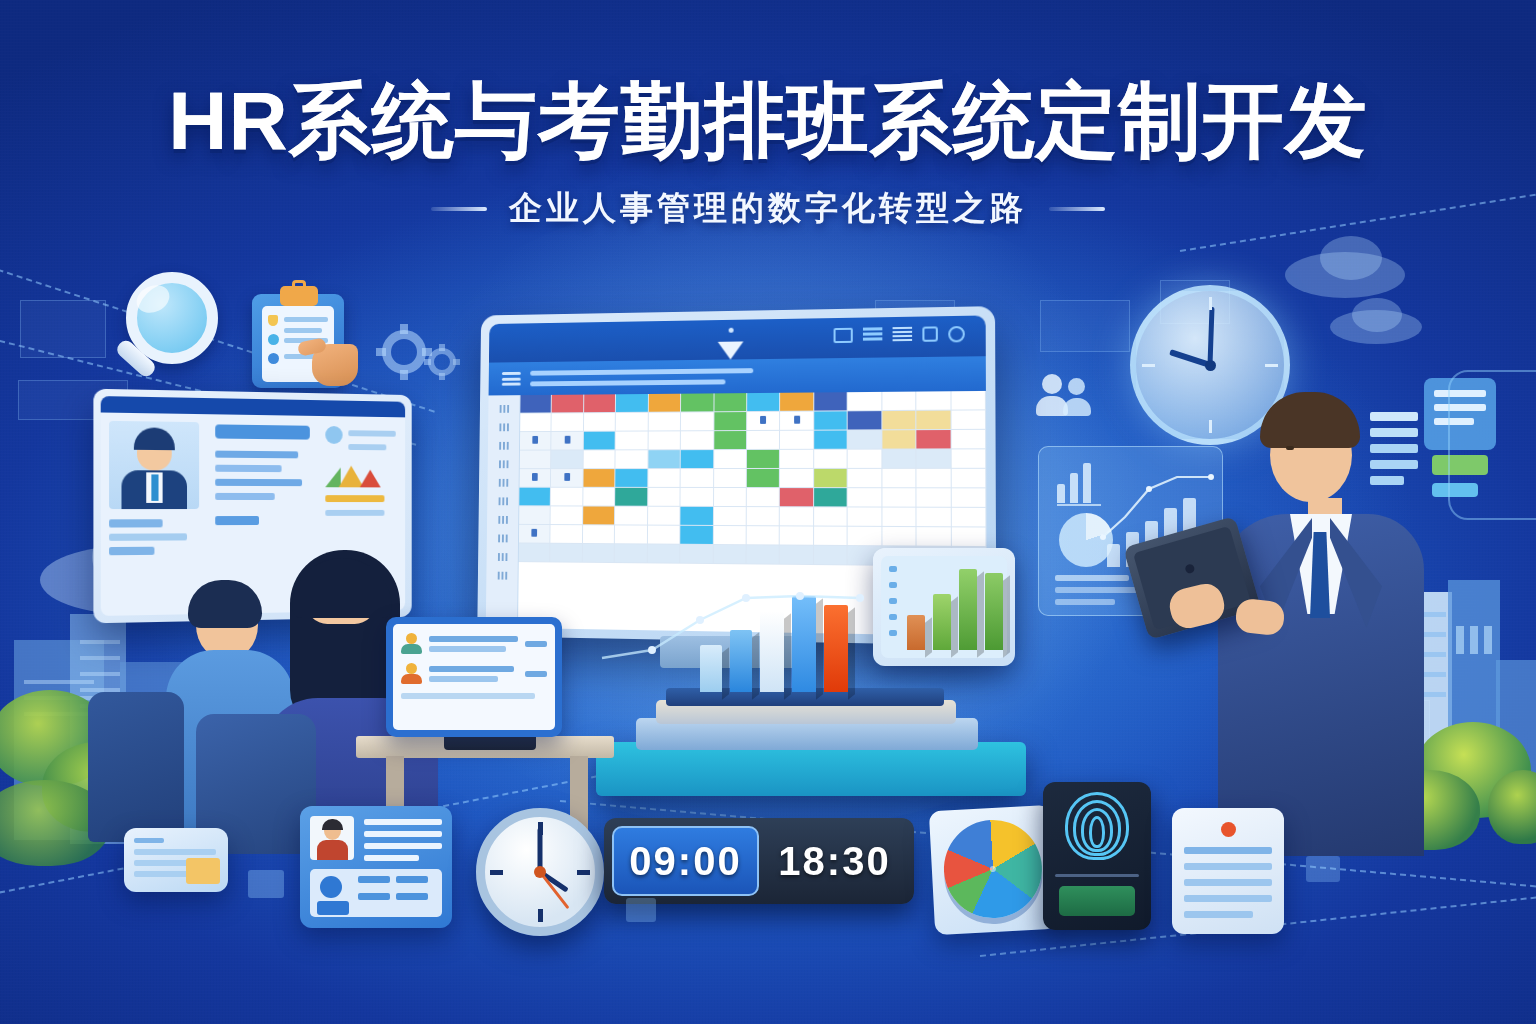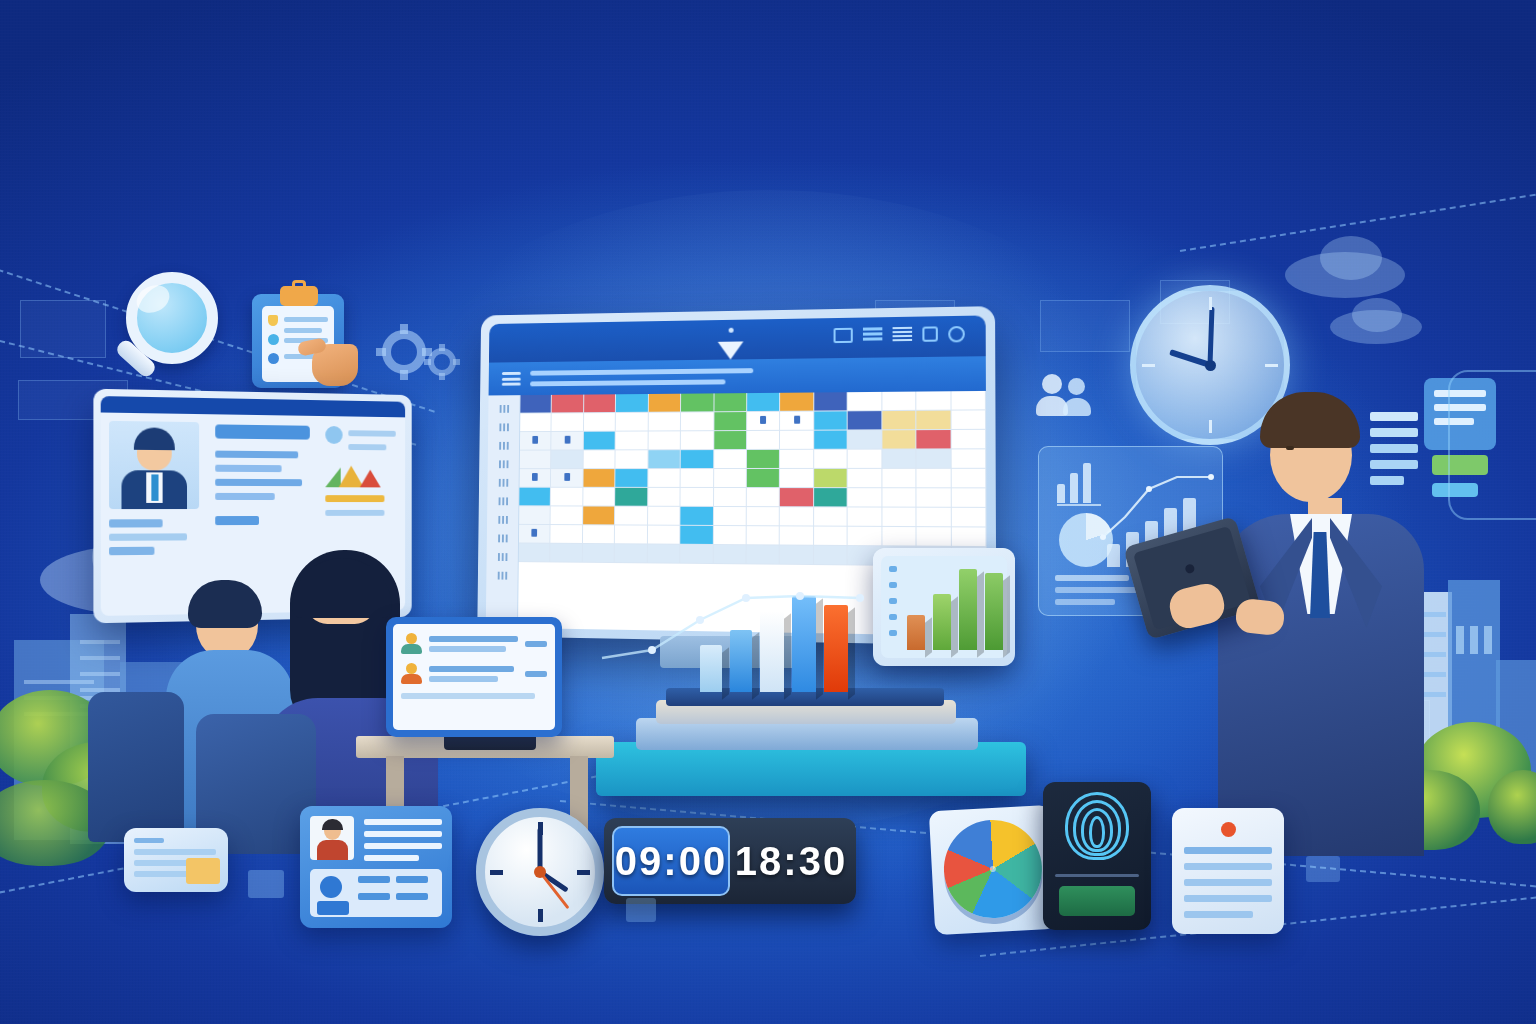--- a/index.html
+++ b/index.html
@@ -81,21 +81,21 @@
   #desk-monitor{position:absolute;left:386px;top:617px;width:176px;height:120px;
     background:#2b6fd0;border-radius:10px;padding:7px;box-shadow:0 10px 22px rgba(3,16,60,.4);}
   #desk-screen{width:100%;height:100%;background:#f4f9ff;border-radius:5px;padding:9px 8px;}
 
   
   .bar3d{position:absolute;bottom:0;border-radius:2px 2px 0 0;}
   .bar3d::after{content:"";position:absolute;right:-7px;top:5px;width:7px;height:100%;
     background:rgba(0,0,0,.22);transform:skewY(-38deg);}
 
   
-  #digiclock{position:absolute;left:604px;top:818px;width:252px;height:86px;border-radius:12px;
+  #digiclock{position:absolute;left:604px;top:818px;width:310px;height:86px;border-radius:12px;
     background:linear-gradient(180deg,#2e3f57,#1b2536);box-shadow:0 12px 26px rgba(2,12,45,.6);
     display:flex;align-items:center;padding:8px;gap:4px;overflow:hidden;}
   .digi{flex:1;height:100%;display:flex;align-items:center;justify-content:center;
     font-size:40px;font-weight:bold;color:#ffffff;letter-spacing:2px;
     text-shadow:0 2px 4px rgba(0,0,0,.55);font-family:"Liberation Sans",sans-serif;}
   #digi-1{background:linear-gradient(180deg,#2f7ce0,#1b55b8);border:2px solid #8ec2f5;border-radius:10px;}
 
   
   .analog{position:absolute;border-radius:50%;}
   .hand{position:absolute;left:50%;transform-origin:50% 100%;border-radius:2px;}
@@ -200,20 +200,28 @@
     <div class="winrow" style="left:22px;top:132px;width:54px;height:5px;background:rgba(130,185,240,.55);"></div>
     <div class="winrow" style="left:22px;top:152px;width:54px;height:5px;background:rgba(130,185,240,.55);"></div>
     <div class="winrow" style="left:86px;top:86px;width:8px;height:28px;background:rgba(185,222,252,.65);"></div>
     <div class="winrow" style="left:100px;top:86px;width:8px;height:28px;background:rgba(185,222,252,.65);"></div>
     <div class="winrow" style="left:114px;top:86px;width:8px;height:28px;background:rgba(185,222,252,.65);"></div>
   </div>
   <div class="trees" style="left:1415px;top:722px;width:116px;height:96px;background:radial-gradient(circle at 42% 34%,#c6e055,#41904e 72%);"></div>
   <div class="trees" style="left:1380px;top:770px;width:100px;height:80px;background:radial-gradient(circle at 42% 34%,#b7d951,#357f4a 72%);"></div>
   <div class="trees" style="left:1488px;top:770px;width:70px;height:74px;background:radial-gradient(circle at 42% 34%,#aed24f,#2f7948 72%);"></div>
 
+  <div id="title-wrap">
+    <div id="main-title">HR系统与考勤排班系统定制开发</div>
+    <div id="sub-wrap">
+      <div class="subrule"></div>
+      <div id="sub-title">企业人事管理的数字化转型之路</div>
+      <div class="subrule"></div>
+    </div>
+  </div>
 
   <div class="layer" style="left:118px;top:272px;width:112px;height:120px;">
     <div style="position:absolute;left:8px;top:0;width:92px;height:92px;border-radius:50%;
          border:11px solid #e9f3fd;background:radial-gradient(circle at 35% 30%,#bfe7fb,#63c2ef);
          box-shadow:0 6px 14px rgba(3,20,70,.35);"></div>
     <div style="position:absolute;left:18px;top:14px;width:34px;height:26px;border-radius:50%;
          background:rgba(255,255,255,.6);transform:rotate(-25deg);"></div>
     <div style="position:absolute;left:-4px;top:78px;width:44px;height:17px;border-radius:8px;
          background:linear-gradient(180deg,#f2f8ff,#c5d9ef);transform:rotate(42deg);"></div>
   </div>

